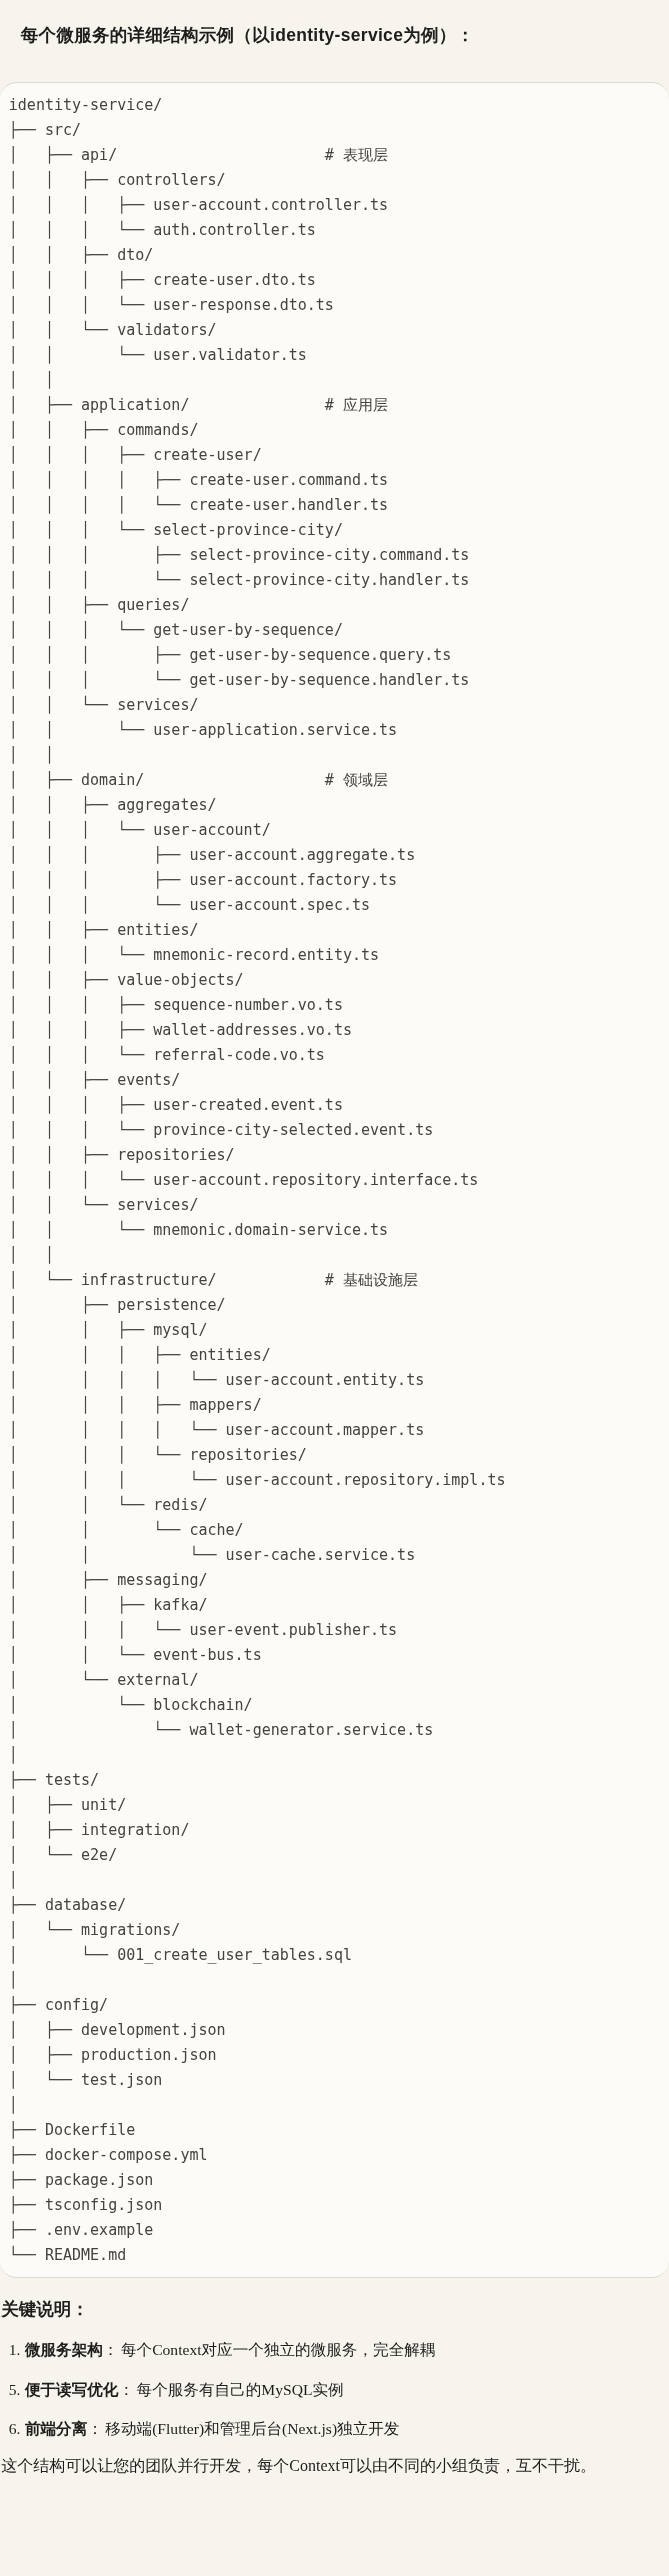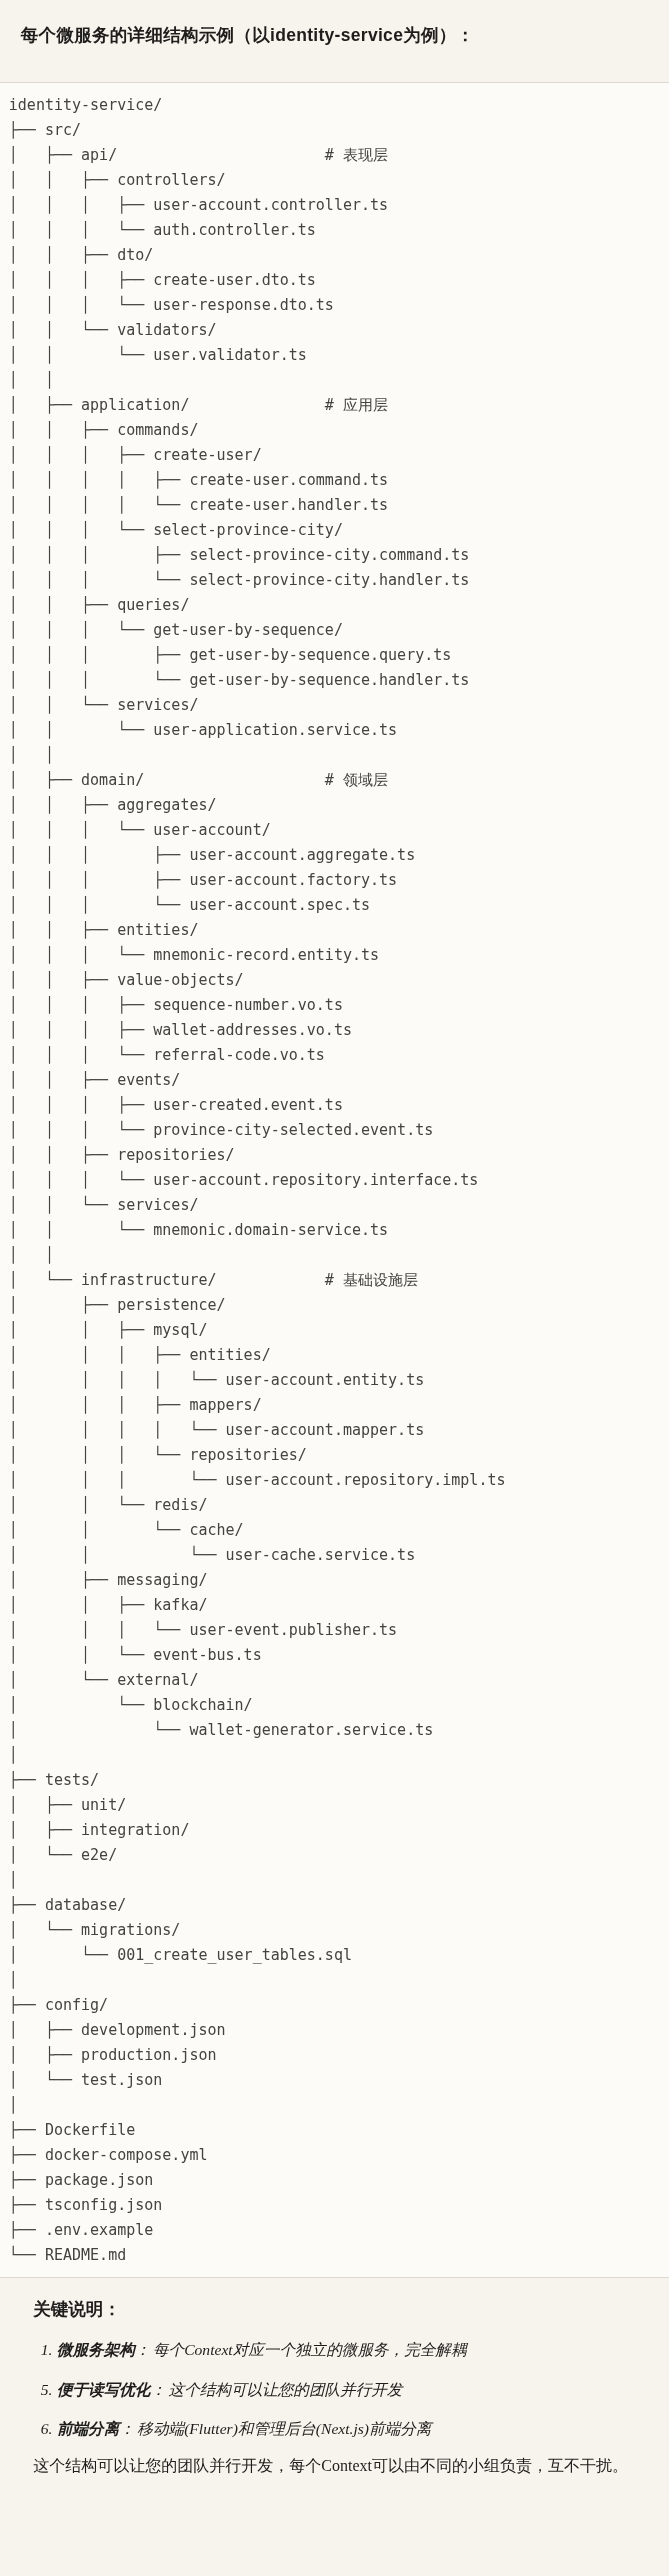--- a/index.html
+++ b/index.html
@@ -27,50 +27,49 @@
     font-weight:700;
     letter-spacing:0.3px;
     font-family:"Liberation Sans","DejaVu Sans",sans-serif;
   }
   .code-block{
     border-top:0.6px solid var(--divider);
     border-bottom:0.6px solid var(--divider);
     background:var(--code-bg);
     padding:10.6px 3.8px 9.4px 8.8px;
     overflow:hidden;
+    border-radius:17px;
   }
   .tree{
     margin:0;
     font-family:"DejaVu Sans Mono","Liberation Mono",monospace;
     font-size:15px;
     line-height:25px;
     color:var(--tree-text);
     white-space:pre;
   }
   .notes{
     padding:19px 8.8px 13px 1.3px;
-    margin-left:32px;
   }
   .notes-heading{
     margin:0;
     font-size:17.5px;
     line-height:25px;
     font-weight:700;
     font-family:"Liberation Sans","DejaVu Sans",sans-serif;
   }
   .notes-list{
     list-style:none;
     margin:0;
     padding:0 0 0 7.5px;
   }
   .note-item{
     margin-top:17px;
     font-size:15.6px;
     line-height:22.5px;
-    font-style:italic;
   }
   .note-num{
     margin-right:4.4px;
   }
   .note-label{
     font-weight:700;
     font-family:"Liberation Sans","DejaVu Sans",sans-serif;
   }
   .note-colon{
     margin-right:2.5px;
@@ -175,18 +174,18 @@
 ├── package.json
 ├── tsconfig.json
 ├── .env.example
 └── README.md</pre>
 </section>
 
 <section class="notes">
   <h2 class="notes-heading">关键说明：</h2>
   <ol class="notes-list">
       <li class="note-item"><span class="note-num">1.</span><span class="note-label">微服务架构</span><span class="note-colon">：</span><span class="note-desc">每个Context对应一个独立的微服务，完全解耦</span></li>
-      <li class="note-item"><span class="note-num">5.</span><span class="note-label">便于读写优化</span><span class="note-colon">：</span><span class="note-desc">这个结构可以让您的团队并行开发</span></li>
-      <li class="note-item"><span class="note-num">6.</span><span class="note-label">前端分离</span><span class="note-colon">：</span><span class="note-desc">移动端(Flutter)和管理后台(Next.js)前端分离</span></li>
+      <li class="note-item"><span class="note-num">5.</span><span class="note-label">便于读写优化</span><span class="note-colon">：</span><span class="note-desc">每个服务有自己的MySQL实例</span></li>
+      <li class="note-item"><span class="note-num">6.</span><span class="note-label">前端分离</span><span class="note-colon">：</span><span class="note-desc">移动端(Flutter)和管理后台(Next.js)独立开发</span></li>
     </ol>
   <p class="notes-footer">这个结构可以让您的团队并行开发，每个Context可以由不同的小组负责，互不干扰。</p>
 </section>
 
 
 </body></html>

